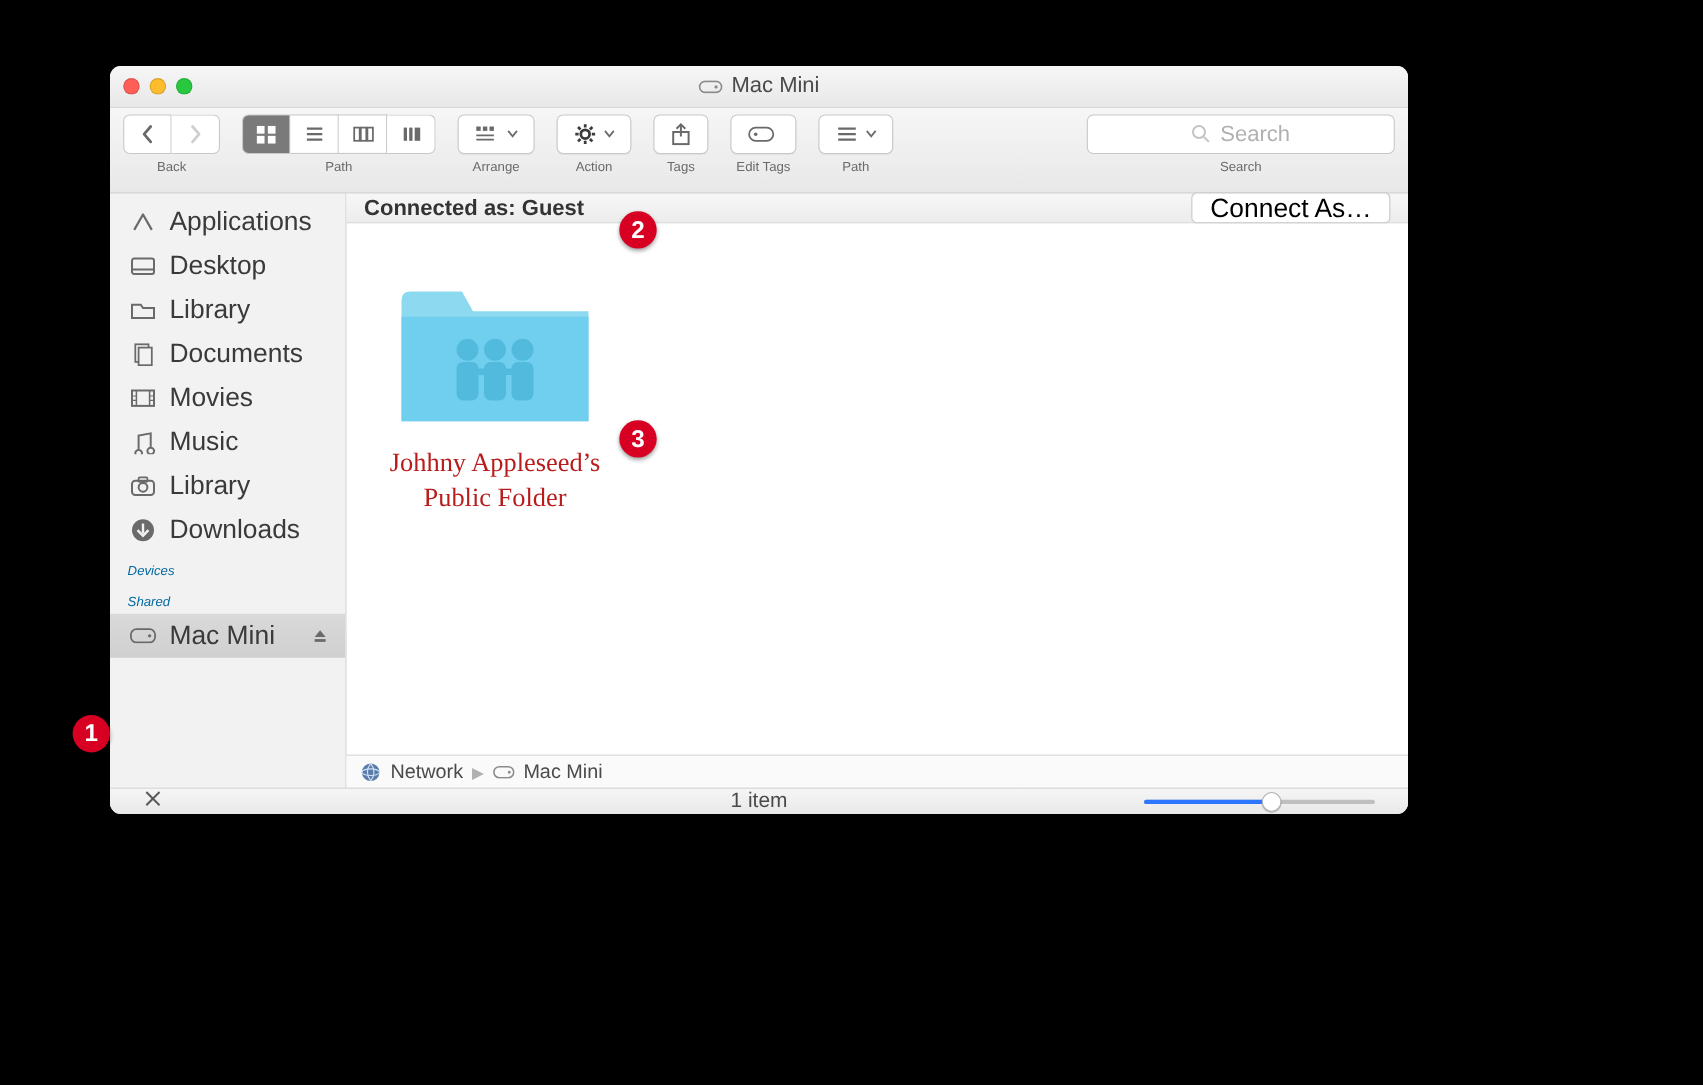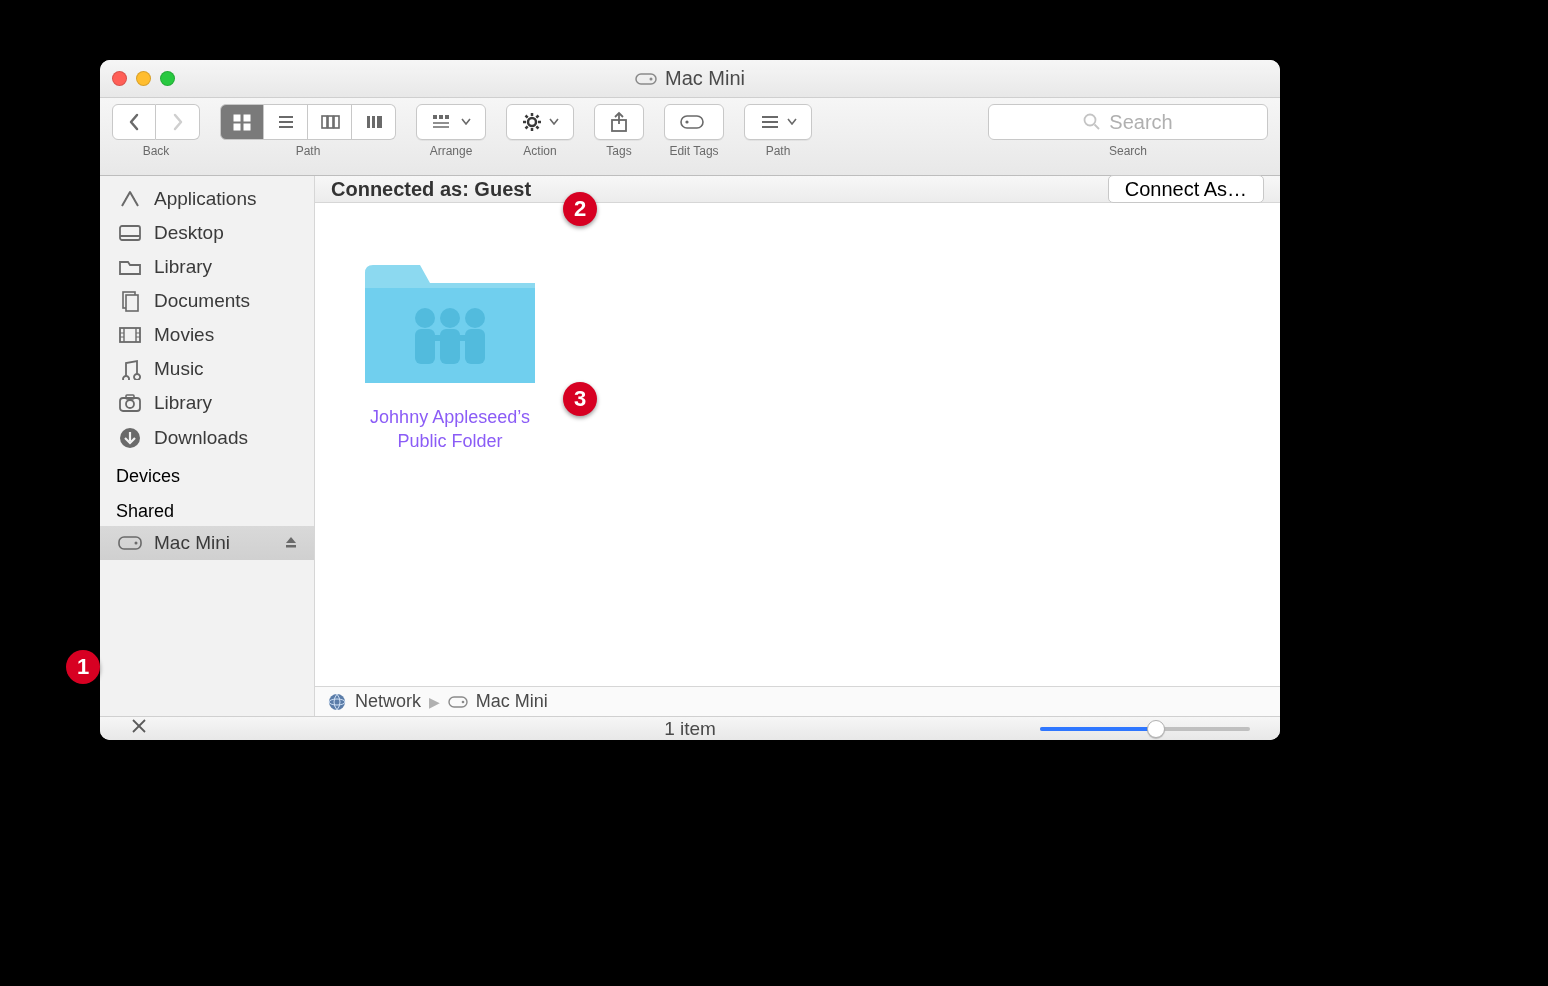--- a/index.html
+++ b/index.html
@@ -69,36 +69,36 @@
   display: flex; align-items: center; justify-content: center; gap: 8px; color: #b0b0b0;
 }
 .searchbox svg { opacity: 0.5; }
 .searchbox span { font-size: 20px; }
 
 .body { flex: 1; display: flex; min-height: 0; }
 .sidebar {
   width: 215px; background: #f2f2f2; border-right: 1px solid #d6d6d6;
   overflow: hidden; padding: 6px 0;
 }
-.sb-item { display: flex; align-items: center; gap: 10px; padding: 6px 16px; font-size: 19px; color: #3a3a3a; }
+.sb-item { display: flex; align-items: center; gap: 10px; padding: 6px 16px; font-size: 24px; color: #3a3a3a; }
 .sb-item.selected { background: linear-gradient(#d9d9d9,#d0d0d0); }
-.sb-head { font-size: 18px; color: #000000; padding: 10px 16px 4px; font-weight: 500; }
+.sb-head { font-size: 12px; color: #0369a1; padding: 10px 16px 4px; font-weight: 500; font-style: italic; }
 .sb-icon { width: 28px; display: flex; justify-content: center; }
 
 .main { flex: 1; display: flex; flex-direction: column; min-width: 0; }
 .connbar {
   height: 27px; background: linear-gradient(#f7f7f7,#ececec);
   border-bottom: 1px solid #d6d6d6;
   display: flex; align-items: center; justify-content: space-between;
   padding: 0 16px; font-size: 20px; font-weight: 600; color: #333;
 }
-.connectbtn { font-weight: 400; font-size: 20px; height: 28px; padding: 0 16px; background: #fff; border: 1px solid #c8c8c8; border-radius: 5px; }
+.connectbtn { font-weight: 400; font-size: 24px; height: 28px; padding: 0 16px; background: #fff; border: 1px solid #c8c8c8; border-radius: 5px; }
 
 .content { flex: 1; padding: 40px 30px; display: flex; align-items: flex-start; }
-.folder-item { width: 210px; text-align: center; font-size: 18px; color: #8b5cf6; line-height: 1.35; }
+.folder-item { width: 210px; text-align: center; font-size: 24px; color: #b91c1c; line-height: 1.35; font-family: Liberation Serif, serif; }
 .folder-icon { width: 190px; height: 150px; margin: 0 auto 12px; position: relative; }
 
 .pathbar { height: 30px; border-top: 1px solid #d6d6d6; display: flex; align-items: center; padding: 0 12px; gap: 8px; font-size: 18px; color: #4a4a4a; background: #fafafa; }
 .pathbar .chev { color: #b0b0b0; font-size: 14px; }
 
 .statusbar {
   height: 24px; background: linear-gradient(#f6f6f6,#e8e8e8);
   border-top: 1px solid #d0d0d0;
   display: flex; align-items: center; justify-content: space-between;
   padding: 0 30px; font-size: 19px; color: #4a4a4a;

